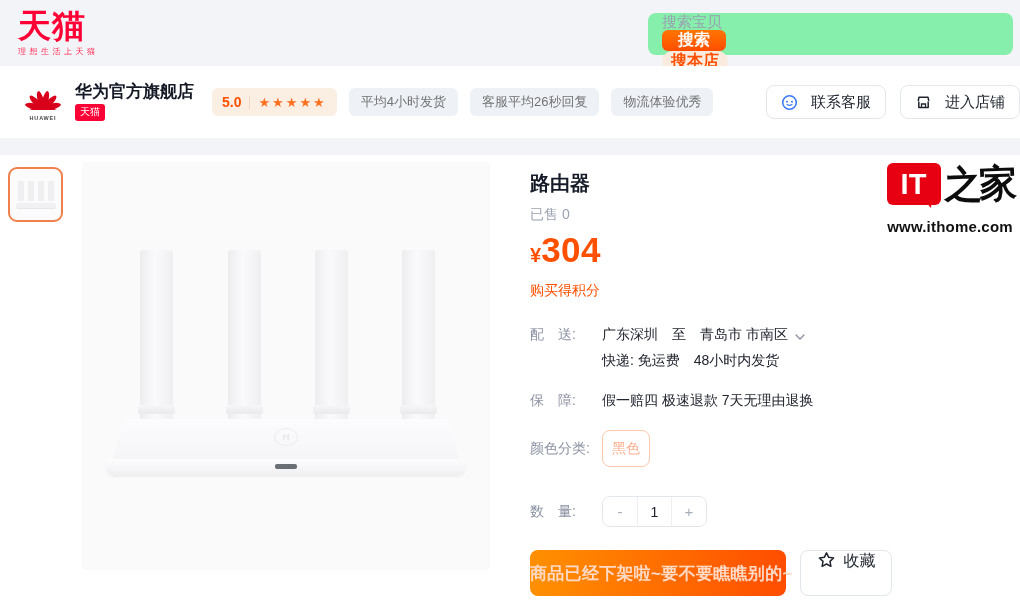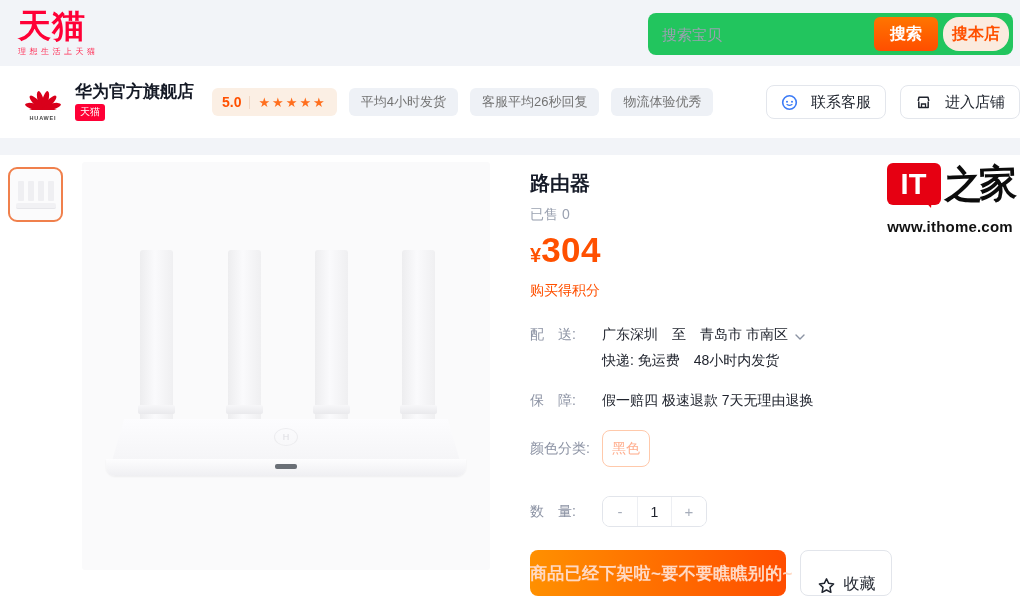--- a/index.html
+++ b/index.html
@@ -4,21 +4,21 @@
 <style>
   * { margin:0; padding:0; box-sizing:border-box; }
   html,body { width:1020px; height:614px; }
   body { font-family:"Liberation Sans", sans-serif; background:#fff; position:relative; overflow:hidden; }
 
   
   .topbar { position:absolute; top:0; left:0; width:1020px; height:66px; background:#F2F4F8; }
   .tmall-logo { position:absolute; left:18px; top:9px; cursor:pointer; }
   .tmall-logo-text { font-size:33px; font-weight:bold; color:#FF0036; line-height:1.05; letter-spacing:1px; }
   .tmall-logo-tag { font-size:8px; color:#FF2D55; letter-spacing:3.5px; margin-top:2px; }
-  .search-wrap { position:absolute; left:648px; top:13px; width:365px; height:42px; background:#22c55e; border-radius:8px; display:flex; align-items:center; padding:0 4px 0 14px; }
+  .search-wrap { position:absolute; left:648px; top:13px; width:365px; height:42px; background:#86efac; border-radius:8px; display:flex; padding:0 4px 0 14px;flex-direction:column; }
   .search-input { flex:1; border:none; outline:none; background:transparent; font-size:15px; color:#333; min-width:0; font-family:"Liberation Sans", sans-serif; }
   .search-input::placeholder { color:#9AA1B0; }
   .btn-search { width:64px; height:34px; border:none; border-radius:6px; background:linear-gradient(180deg,#FF7500,#FF4E00); color:#fff; font-size:16px; font-weight:bold; margin-right:5px; cursor:pointer; font-family:inherit; }
   .btn-shop-search { width:66px; height:34px; border:none; border-radius:16px; background:#FBEBDF; color:#FF5000; font-size:16px; font-weight:bold; cursor:pointer; font-family:inherit; }
 
   
   .storebar { position:absolute; top:66px; left:8px; width:1020px; height:72px; background:#fff; display:flex; align-items:center; padding:0 8px; }
   .hw-logo { width:46px; text-align:center; margin-left:4px; cursor:pointer; }
   .hw-caption { font-size:5.5px; color:#444; letter-spacing:0.8px; font-weight:bold; margin-top:1px; }
   .store-id { margin-left:9px; }
@@ -69,21 +69,21 @@
   .row-qty { top:334px; }
   .chev { display:inline-block; margin-left:2px; }
 
   .chip { min-width:46px; height:37px; border:1px solid #FFC9AB; border-radius:8px; color:#FFAE8E; background:#fff; display:flex; align-items:center; justify-content:center; padding:0 9px; font-size:14px; cursor:pointer; }
   .stepper { display:flex; border:1px solid #E2E5EB; border-radius:8px; overflow:hidden; height:31px; background:#fff; }
   .step-btn { width:34px; display:flex; align-items:center; justify-content:center; color:#A6ADBA; font-size:15px; cursor:pointer; background:#fff; border:none; font-family:inherit; }
   .step-val { width:35px; border-left:1px solid #EDEFF3; border-right:1px solid #EDEFF3; display:flex; align-items:center; justify-content:center; font-size:14px; color:#20242E; }
 
   .actions { position:absolute; top:388px; left:0; display:flex; gap:14px; }
   .cta { width:256px; height:46px; border:none; border-radius:8px; background:linear-gradient(90deg,#FF9000,#FF4D00); color:#FFD9C4; font-size:17px; font-weight:bold; letter-spacing:0.3px; cursor:pointer; font-family:inherit; white-space:nowrap; }
-  .fav { width:92px; height:46px; background:#fff; border:1px solid #E2E5EB; border-radius:8px; display:flex; align-items:flex-end; justify-content:center; gap:8px; font-size:16px; color:#1F242E; cursor:pointer; font-family:inherit; }
+  .fav { width:92px; height:46px; background:#fff; border:1px solid #E2E5EB; border-radius:8px; display:flex; align-items:flex-start; justify-content:center; gap:8px; font-size:16px; color:#1F242E; cursor:pointer; font-family:inherit; }
 
   
   .ithome { position:absolute; left:884px; top:8px; width:132px; }
   .ith-top { display:flex; align-items:flex-start; justify-content:center; gap:3px; }
   .it-bubble { position:relative; width:54px; height:42px; background:#E60012; border-radius:6px; color:#fff; font-weight:bold; font-size:29px; display:flex; align-items:center; justify-content:center; }
   .it-bubble::after { content:''; position:absolute; bottom:-9px; right:9px; width:0; height:0; border:6px solid transparent; border-top:10px solid #E60012; border-left-width:9px; border-right-width:1px; }
   .zhijia { font-size:38px; font-weight:bold; color:#0C0C0C; font-family:"DejaVu Serif", serif; line-height:1.1; letter-spacing:-3px; transform:rotate(-2deg); }
   .ith-url { margin-top:13px; text-align:center; font-size:15px; font-weight:bold; color:#111; letter-spacing:0.2px; }
 </style>
 </head>

